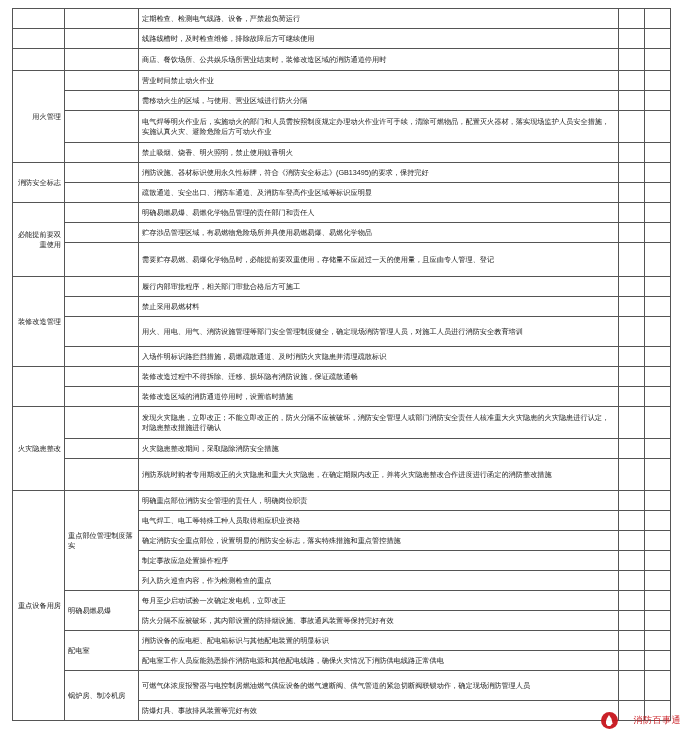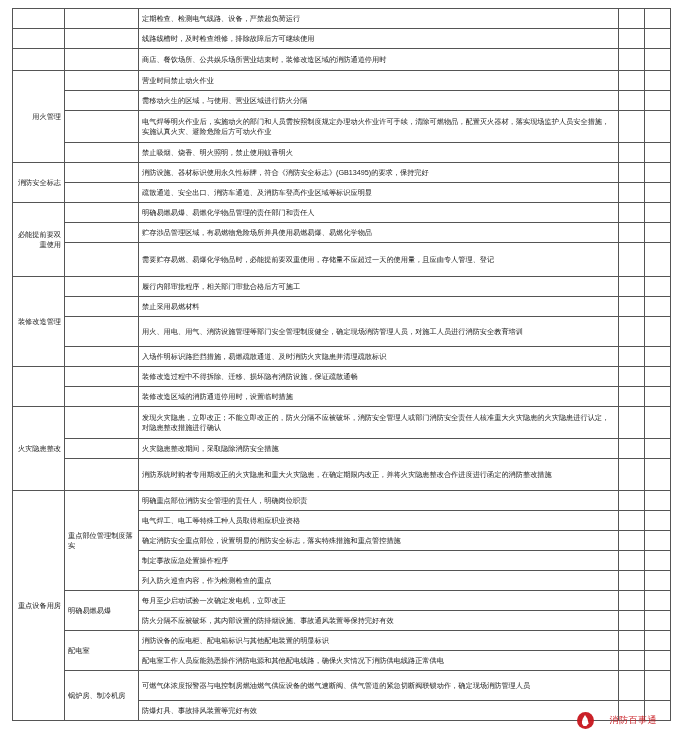--- a/index.html
+++ b/index.html
@@ -50,21 +50,21 @@
   }
   td.mark {
     width: 26px;
   }
   td.mark2 {
     width: 26px;
   }
   
   #watermark {
     position: absolute;
-    right: 26px;
+    right: 2px;
     bottom: 8px;
     display: flex;
     align-items: center;
     gap: 16px;
     opacity: 0.95;
   }
   #watermark .wm-badge {
     width: 17px;
     height: 17px;
     border-radius: 50%;

